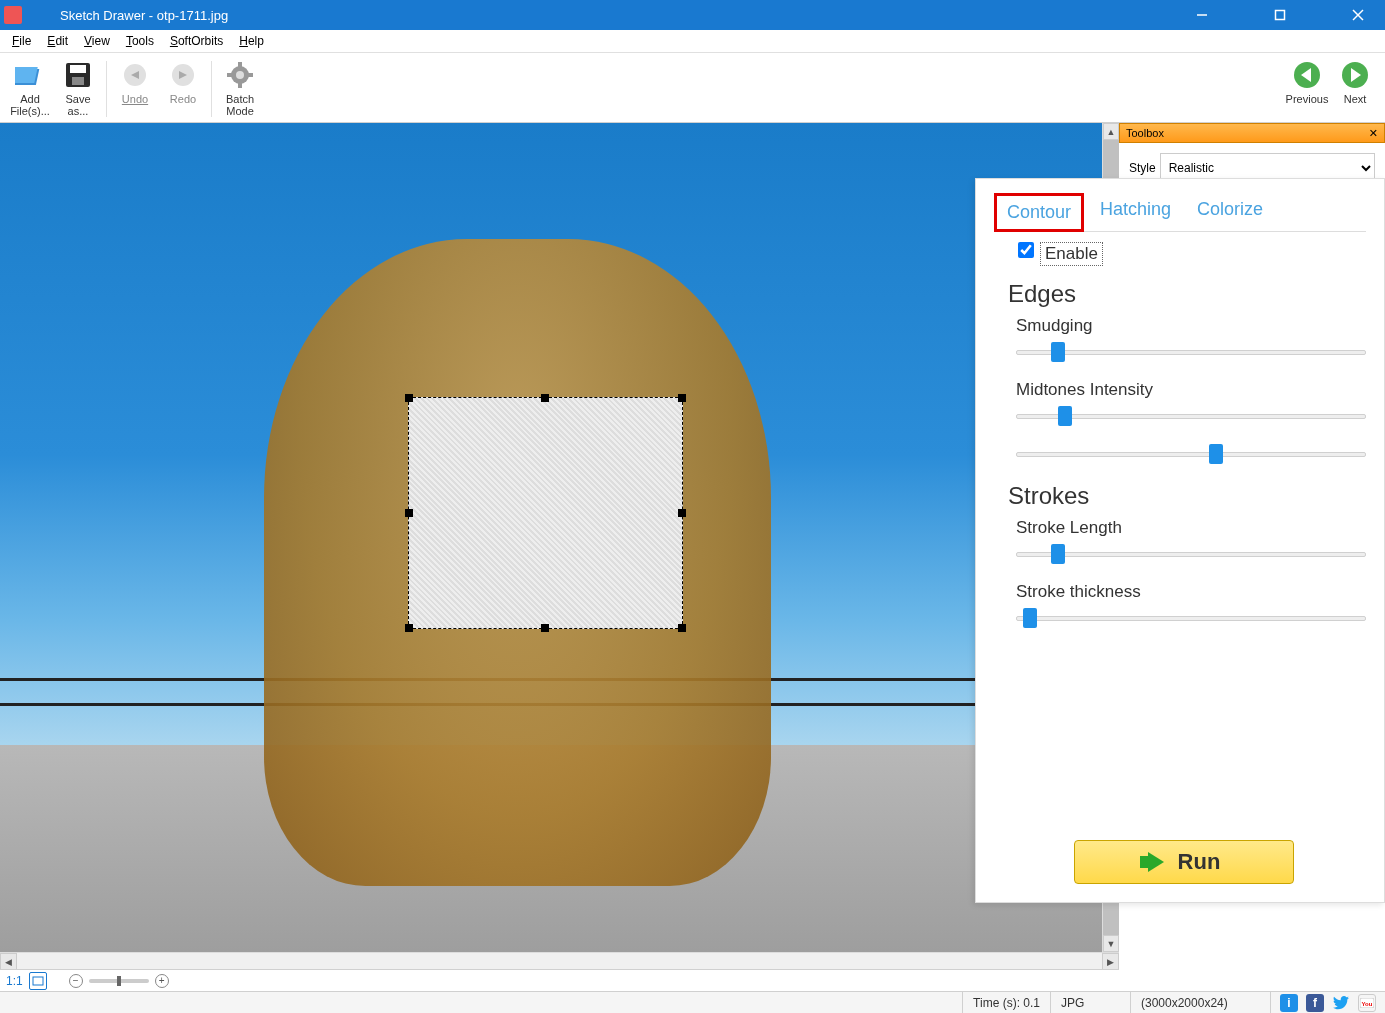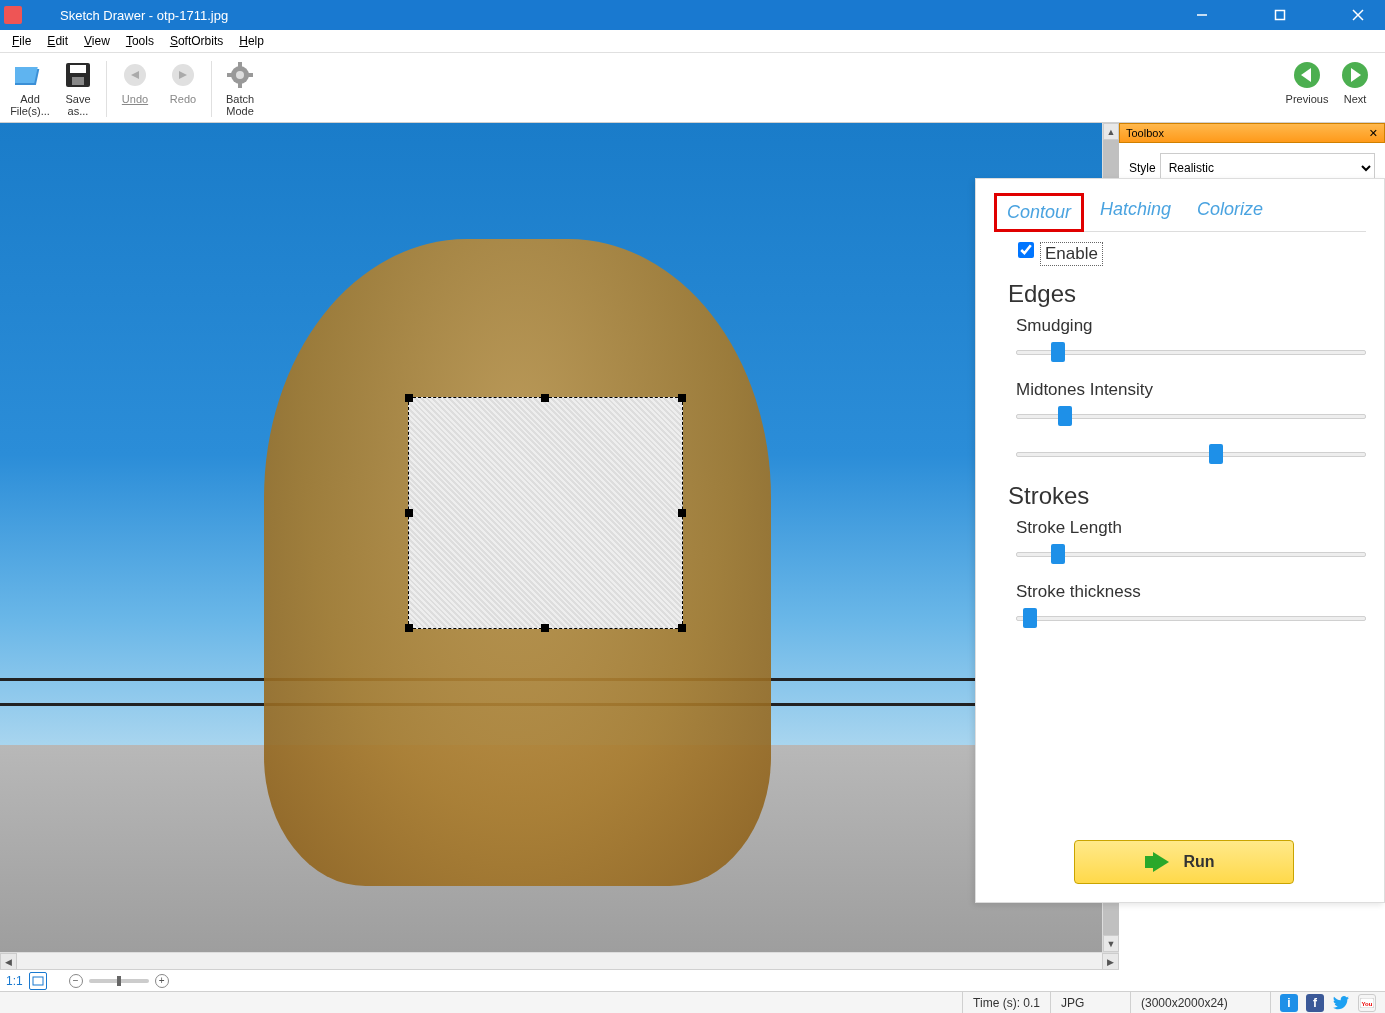--- a/index.html
+++ b/index.html
@@ -57,34 +57,34 @@
 
 .rightcol { width: 266px; display:flex; flex-direction:column; }
 .toolbox-hdr { height: 20px; background: linear-gradient(#ffb84d,#ff9a1a); color:#000; font-size:11px; display:flex; align-items:center; padding:0 6px; border:1px solid #d08000;}
 .toolbox-hdr .x { margin-left:auto; cursor:pointer; font-size:11px;}
 .toolbox-body { padding: 10px 10px; font-size:12px; }
 .style-row { display:flex; align-items:center; gap:4px; }
 .style-row select { flex:1; height:30px; border:1px solid #ccc; background:#fff; font-size:12px; padding:0 4px;}
 
 
 .panel { position: absolute; right: 0; top: 178px; width: 410px; bottom: 110px; background: #fff; border: 1px solid #ddd; box-shadow: -2px 2px 6px rgba(0,0,0,.1); padding: 14px 18px 18px 18px; font-size: 16px; color:#333; overflow:hidden;}
-.tabs { display:flex; gap: 6px; border-bottom: 1px solid #ddd; margin-bottom: 10px; font-style: italic;}
+.tabs { display:flex; gap: 6px; border-bottom: 1px solid #ddd; margin-bottom: 10px;}
 .tab { padding: 6px 10px; color: #4aa3e0; cursor:pointer; font-size:18px;}
 .tab.active { border: 3px solid #e00000; border-bottom: 3px solid #e00000; color:#4aa3e0; background:#fff; margin-bottom:-1px;}
 .enable-row { display:flex; align-items:flex-start; gap:6px; margin: 6px 0 14px 24px;}
 .enable-row input { width:16px; height:16px;}
 .enable-row label { border: 1px dotted #666; padding: 1px 4px; font-size:17px;}
 .group { margin: 8px 0 18px 14px;}
 .group > .glabel { font-size:24px; margin-bottom: 6px;}
 .field { margin: 8px 0 18px 8px;}
 .field .flabel { font-size:17px; margin-bottom: 6px;}
 .slider { position: relative; height: 20px; }
 .slider .track { position:absolute; left:0; right:0; top:8px; height:5px; background:#eee; border:1px solid #d0d0d0; border-radius:2px;}
 .slider .thumb { position:absolute; top:0; width:14px; height:20px; background:#1e90e8; border-radius:2px; cursor:pointer;}
-.runbtn { position:absolute; right:90px; bottom:18px; width:220px; height:44px; background: linear-gradient(#ffe98a,#ffd94a); border:1px solid #c9a400; border-radius:4px; display:flex; align-items:center; justify-content:center; gap:14px; font-size:16px; font-weight:bold; cursor:pointer;}
+.runbtn { position:absolute; right:90px; bottom:18px; width:220px; height:44px; background: linear-gradient(#ffe98a,#ffd94a); border:1px solid #c9a400; border-radius:4px; display:flex; align-items:center; justify-content:center; gap:14px; font-size:22px; font-weight:bold; cursor:pointer;}
 .runbtn .arrow { width:0;height:0;border-top:10px solid transparent;border-bottom:10px solid transparent;border-left:16px solid #2aa82a; position:relative; }
 .runbtn .arrow::before{content:"";position:absolute;left:-24px;top:-6px;width:8px;height:12px;background:#2aa82a;}
 
 
 .statusbar { position: absolute; left:0; right:0; bottom:0; height:22px; background:#f5f5f5; border-top:1px solid #d0d0d0; display:flex; align-items:center; font-size:12px; color:#333;justify-content:flex-end;}
 .statusbar .cell { padding: 0 10px; border-right: 1px solid #d0d0d0; height:100%; display:flex; align-items:center;}
 .statusbar .flex { flex:1; }
 .statusbar .sicon { width:18px; height:18px; margin: 0 3px; display:inline-flex; align-items:center; justify-content:center; border-radius:3px; cursor:pointer; font-size:12px; font-weight:bold;}
 
 

